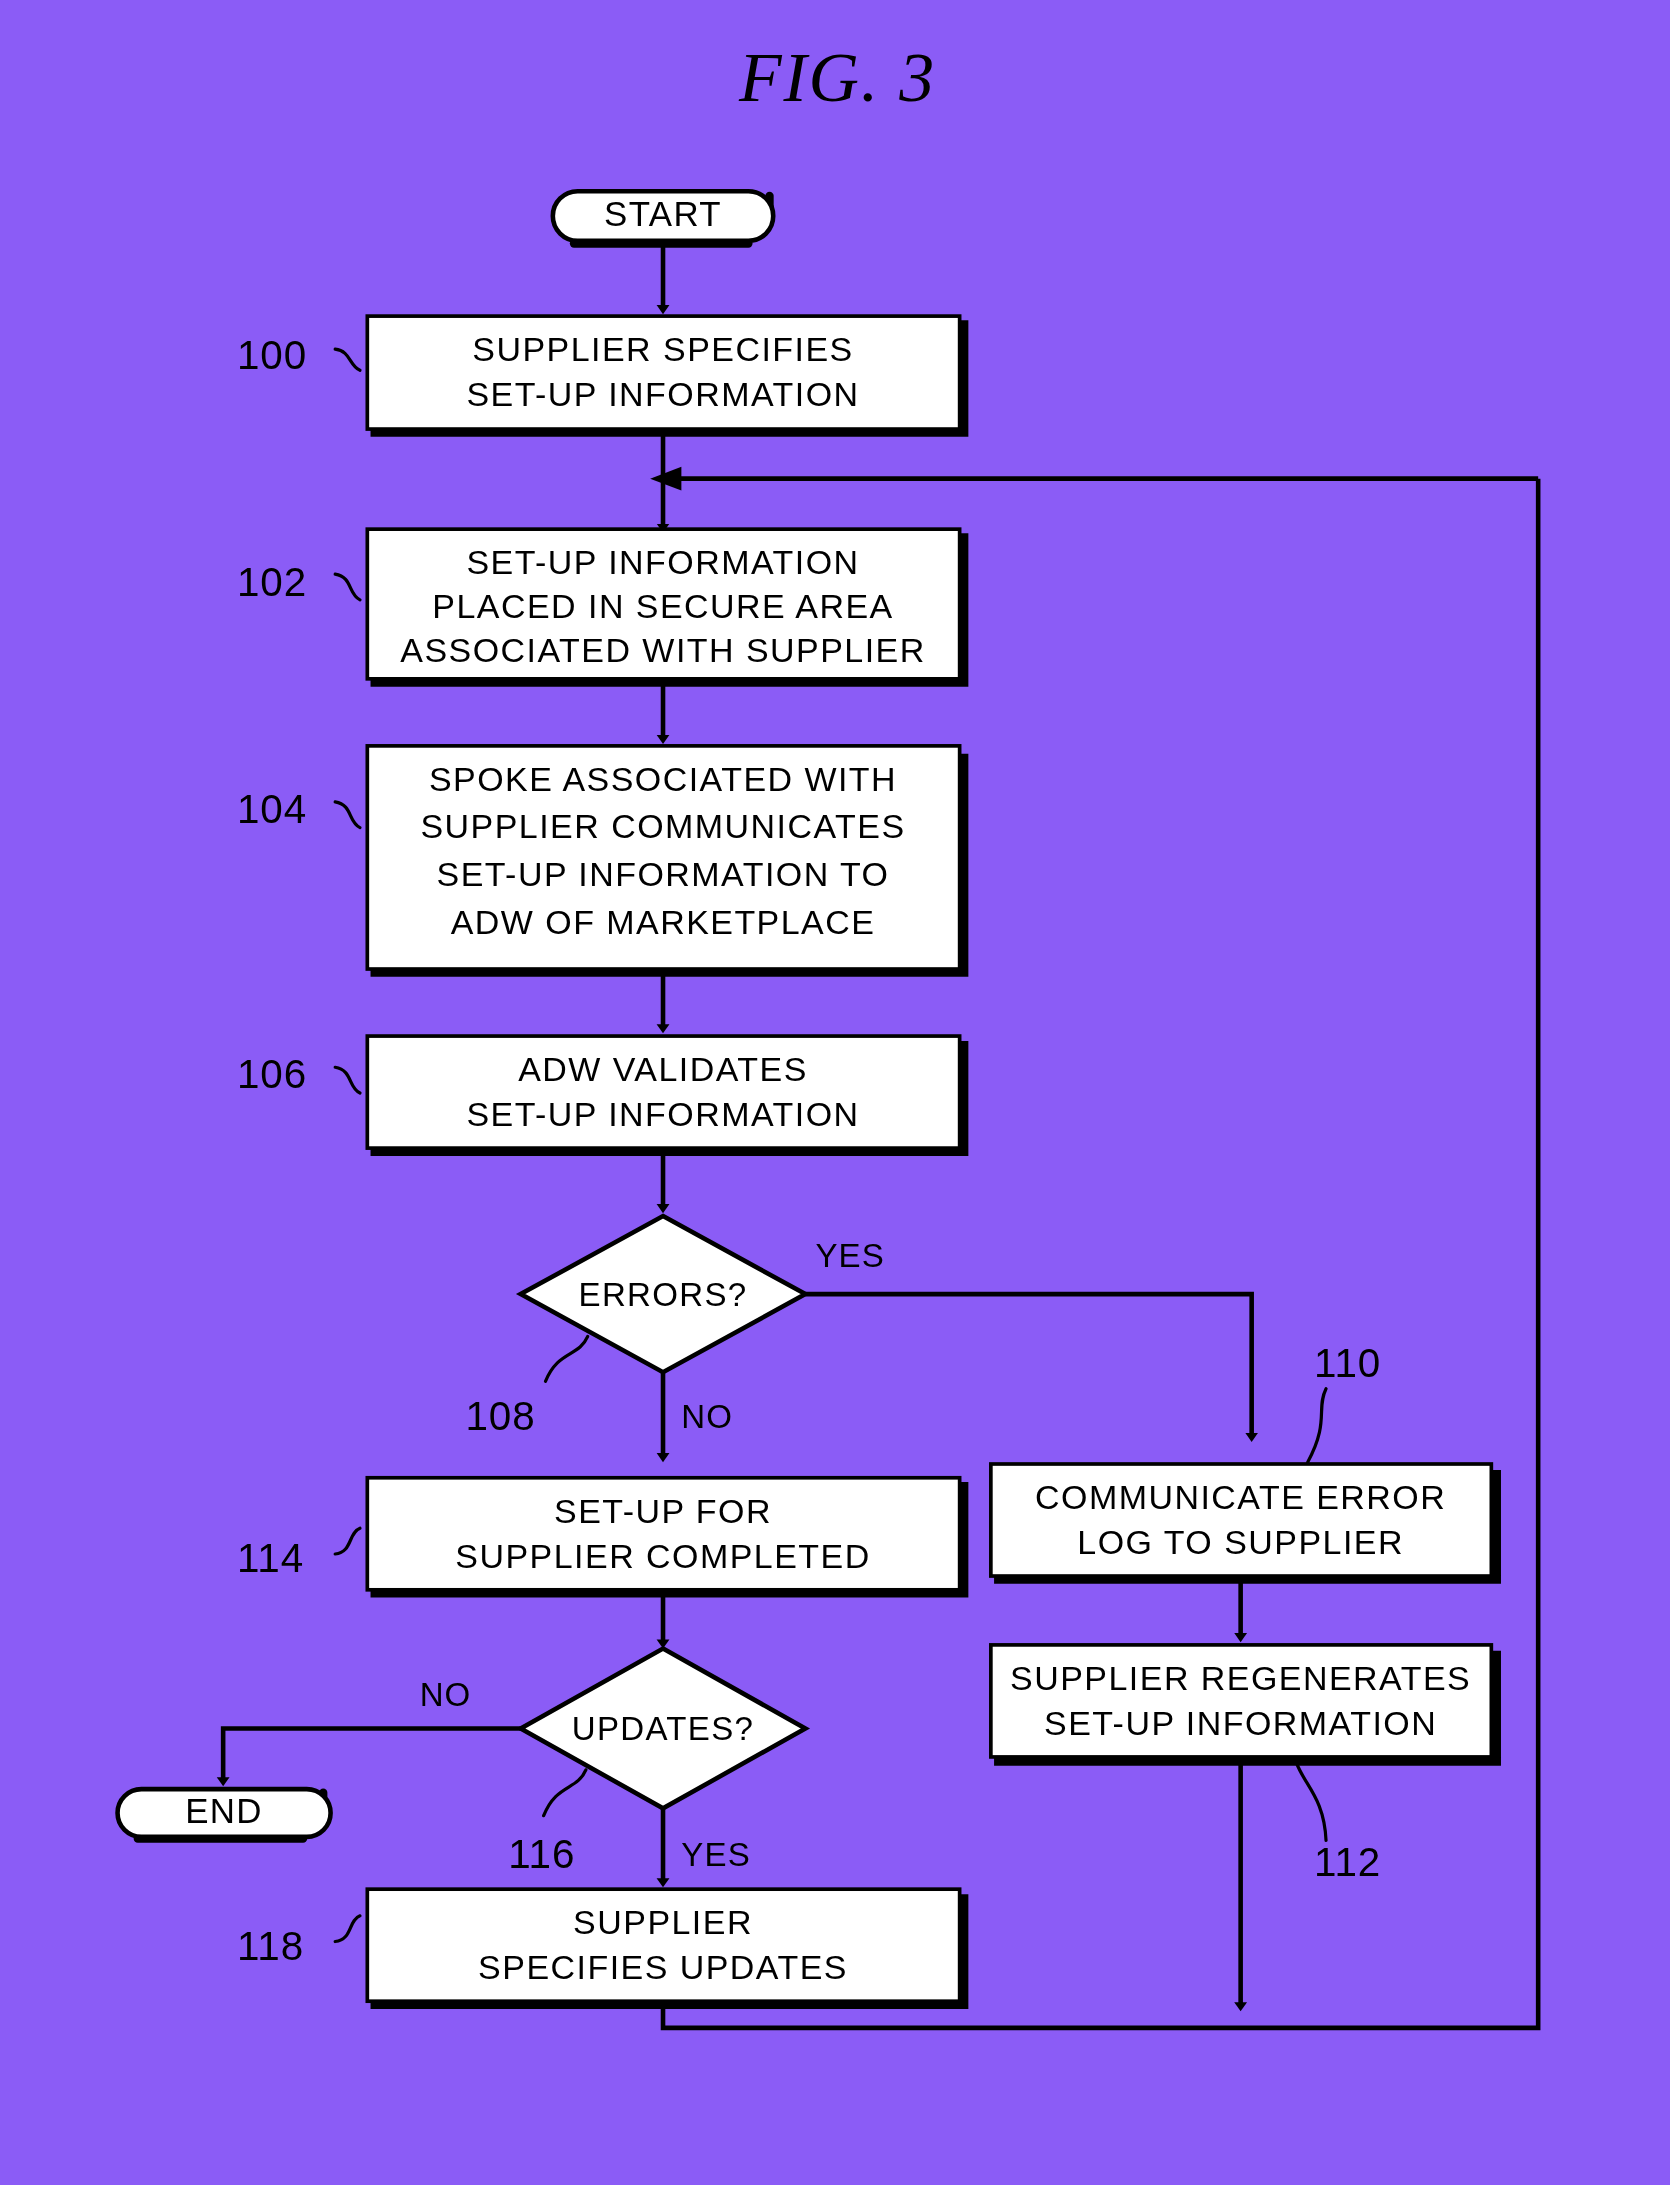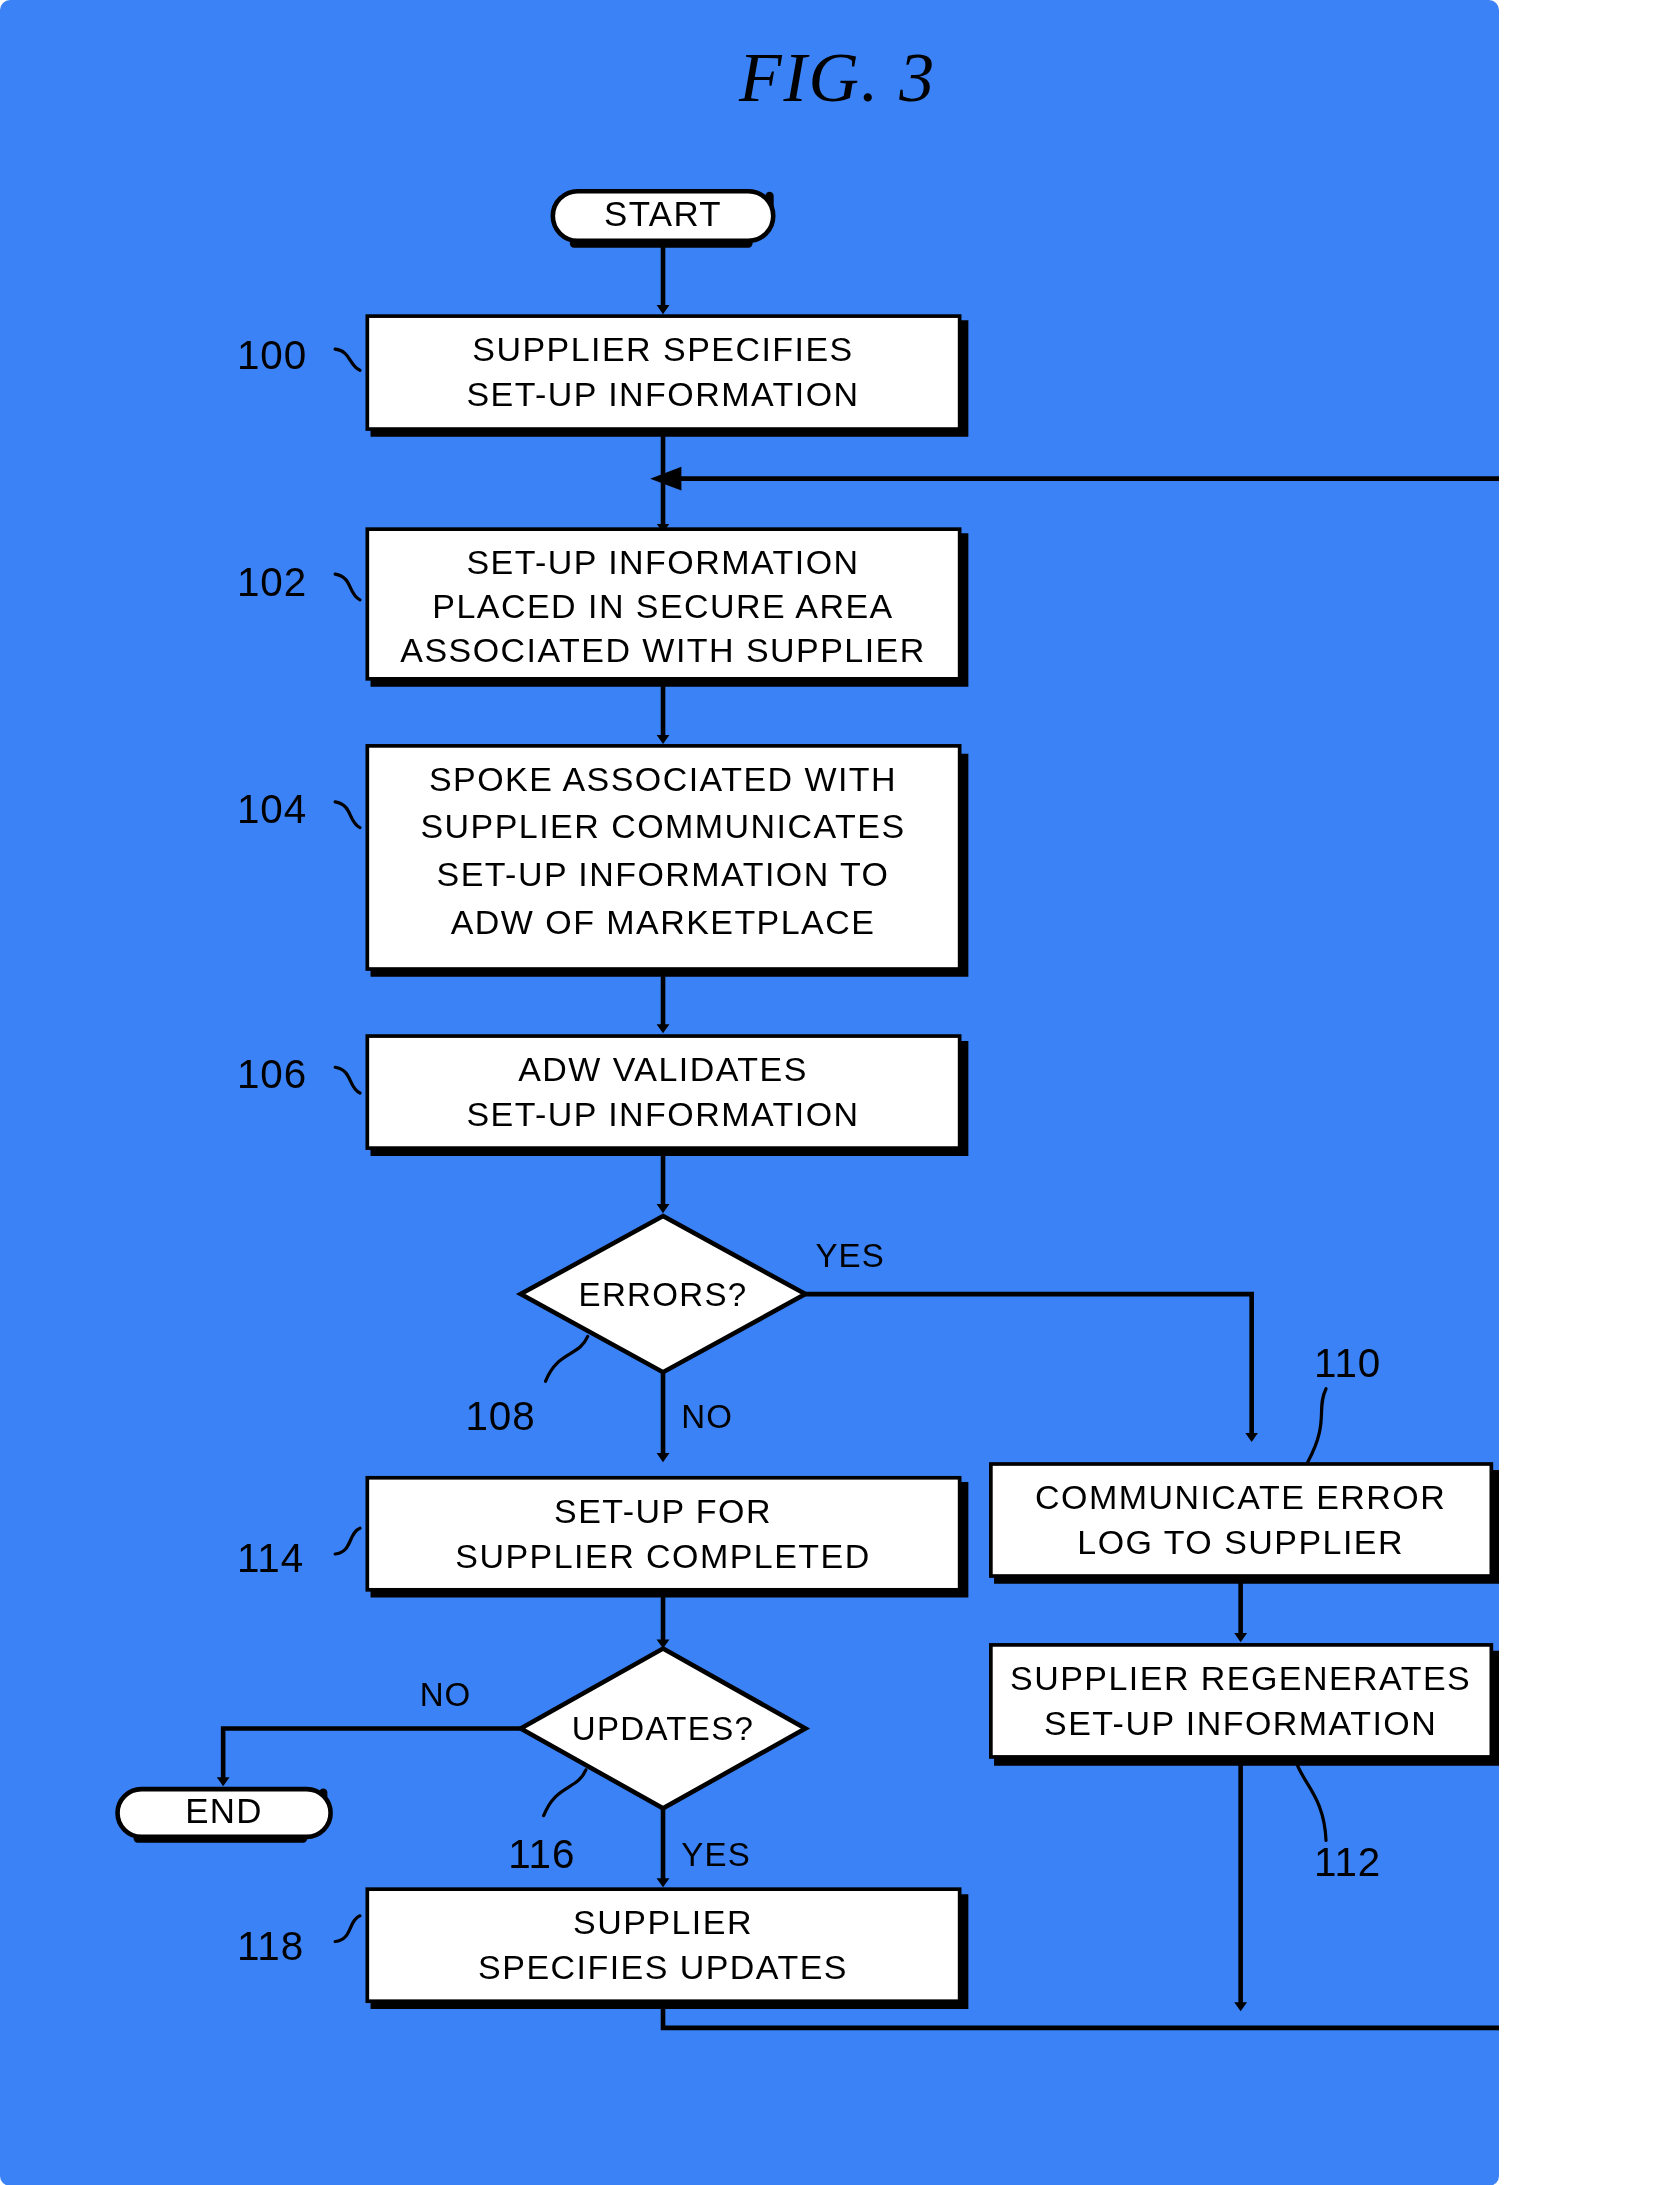--- a/index.html
+++ b/index.html
@@ -2,26 +2,25 @@
 <html style="font-size:14.7px"><head>
 <meta charset="utf-8">
 <style>
   html, body {
     margin: 0;
     padding: 0;
     background: #ffffff;
   }
   #page {
     position: relative;
-    width: 1499px;
+    width: 1670px;
     height: 2186px;
-    background: #3b82f6;
+    background: #8b5cf6;
     overflow: hidden;
     font-family: "Liberation Sans", sans-serif;
-    border-radius: 10px;
   }
   svg.sheet {
     position: absolute;
     inset: 0;
     width: 1675px;
     height: 2186px;
     display: block;
   }
   .fig-title {
     font-family: "Liberation Serif", serif;

